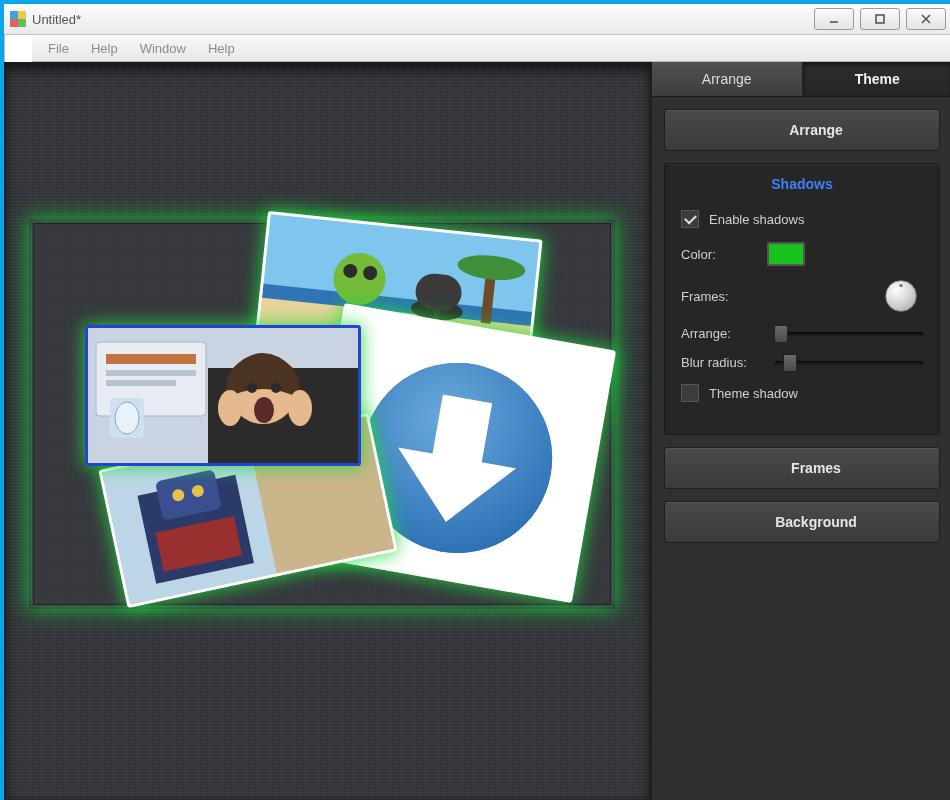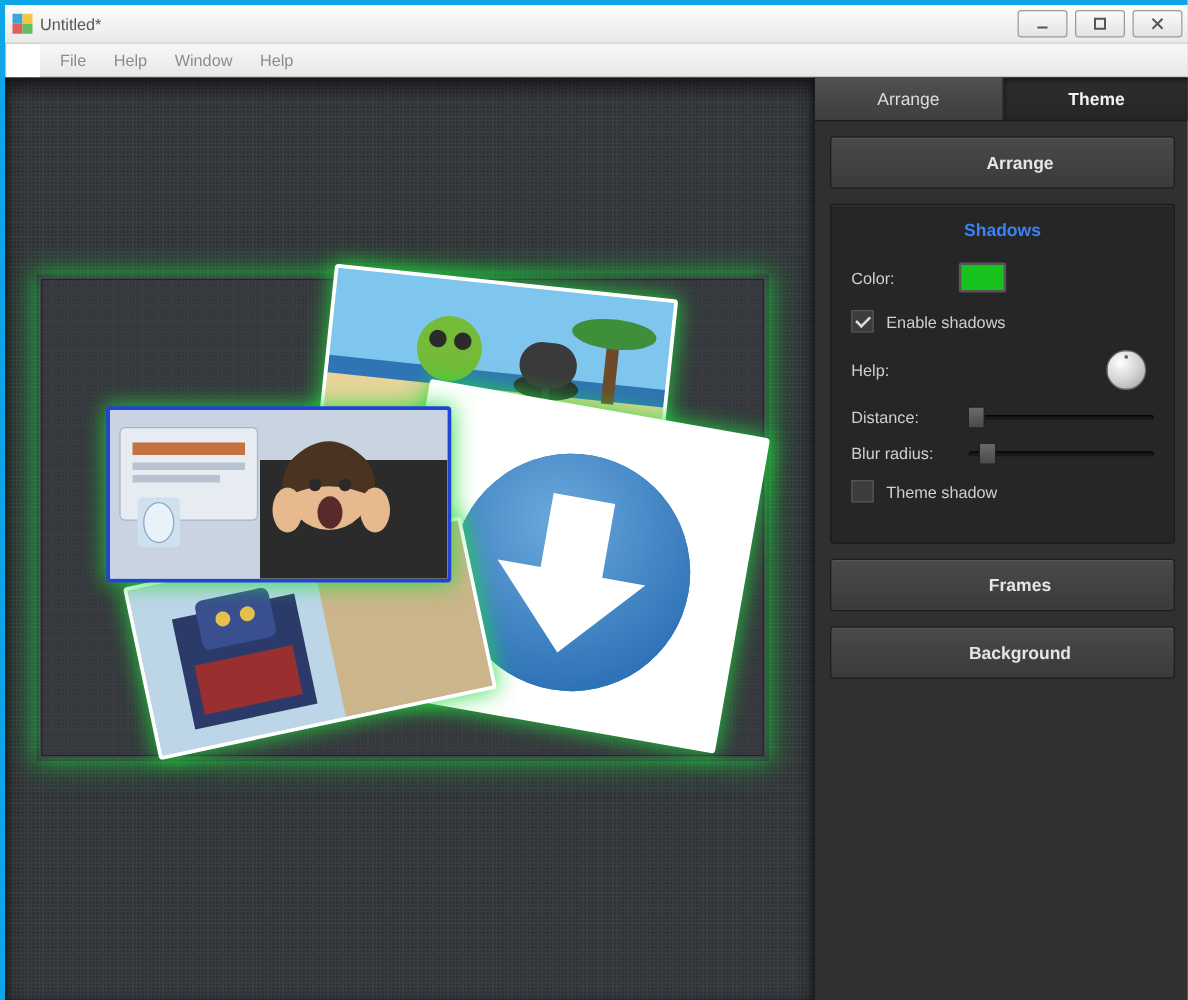--- a/index.html
+++ b/index.html
@@ -314,36 +314,36 @@
         <div class="tab active">Theme</div>
       </div>
 
       <div class="panel-body">
         <div class="panel-btn">Arrange</div>
 
         <div class="section-card">
           <div class="section-title">Shadows</div>
 
           <div class="row">
+            <div class="checkbox checked"></div>
+            <span>Enable shadows</span>
+          </div>
+
+          <div class="row">
             <span class="lbl">Color:</span>
             <div class="swatch" style="background:#17c21d"></div>
           </div>
 
           <div class="row">
-            <div class="checkbox checked"></div>
-            <span>Enable shadows</span>
-          </div>
-
-          <div class="row">
-            <span class="lbl">Help:</span>
+            <span class="lbl">Frames:</span>
             <div class="angle-dial"></div>
           </div>
 
           <div class="row">
-            <span class="lbl">Distance:</span>
+            <span class="lbl">Arrange:</span>
             <div class="slider">
               <div class="thumb" style="left:4%"></div>
             </div>
           </div>
 
           <div class="row">
             <span class="lbl">Blur radius:</span>
             <div class="slider">
               <div class="thumb" style="left:10%"></div>
             </div>

